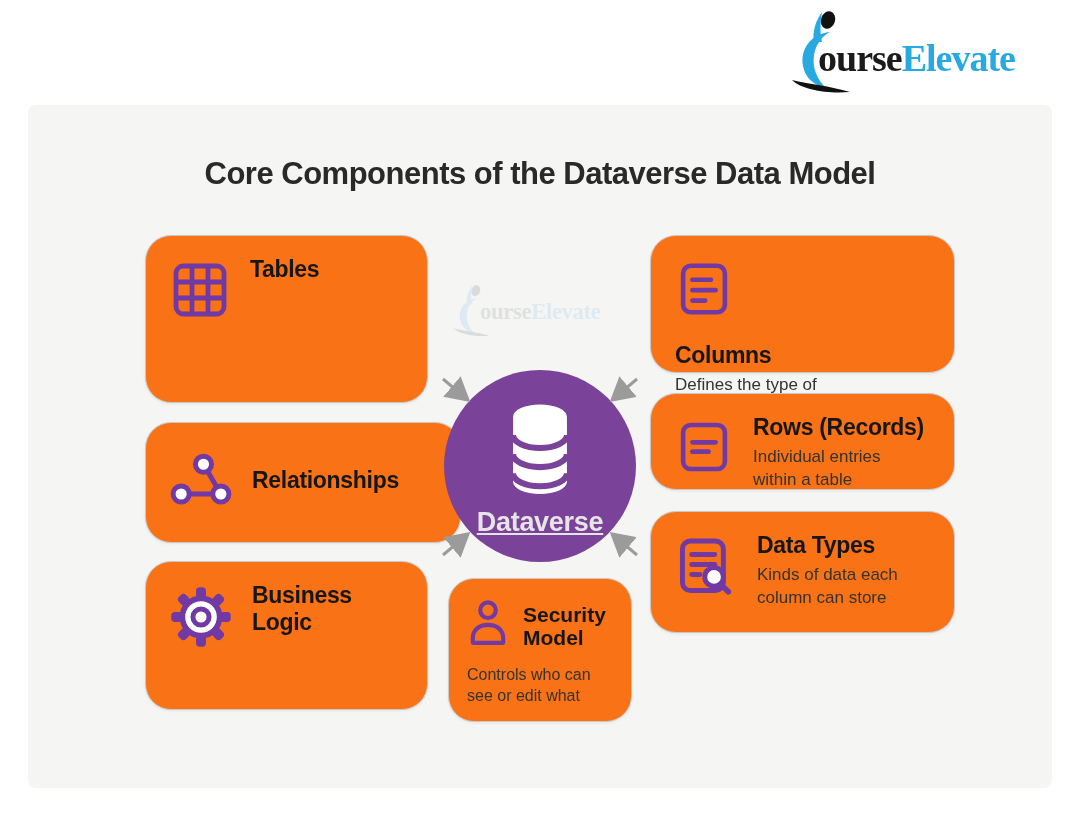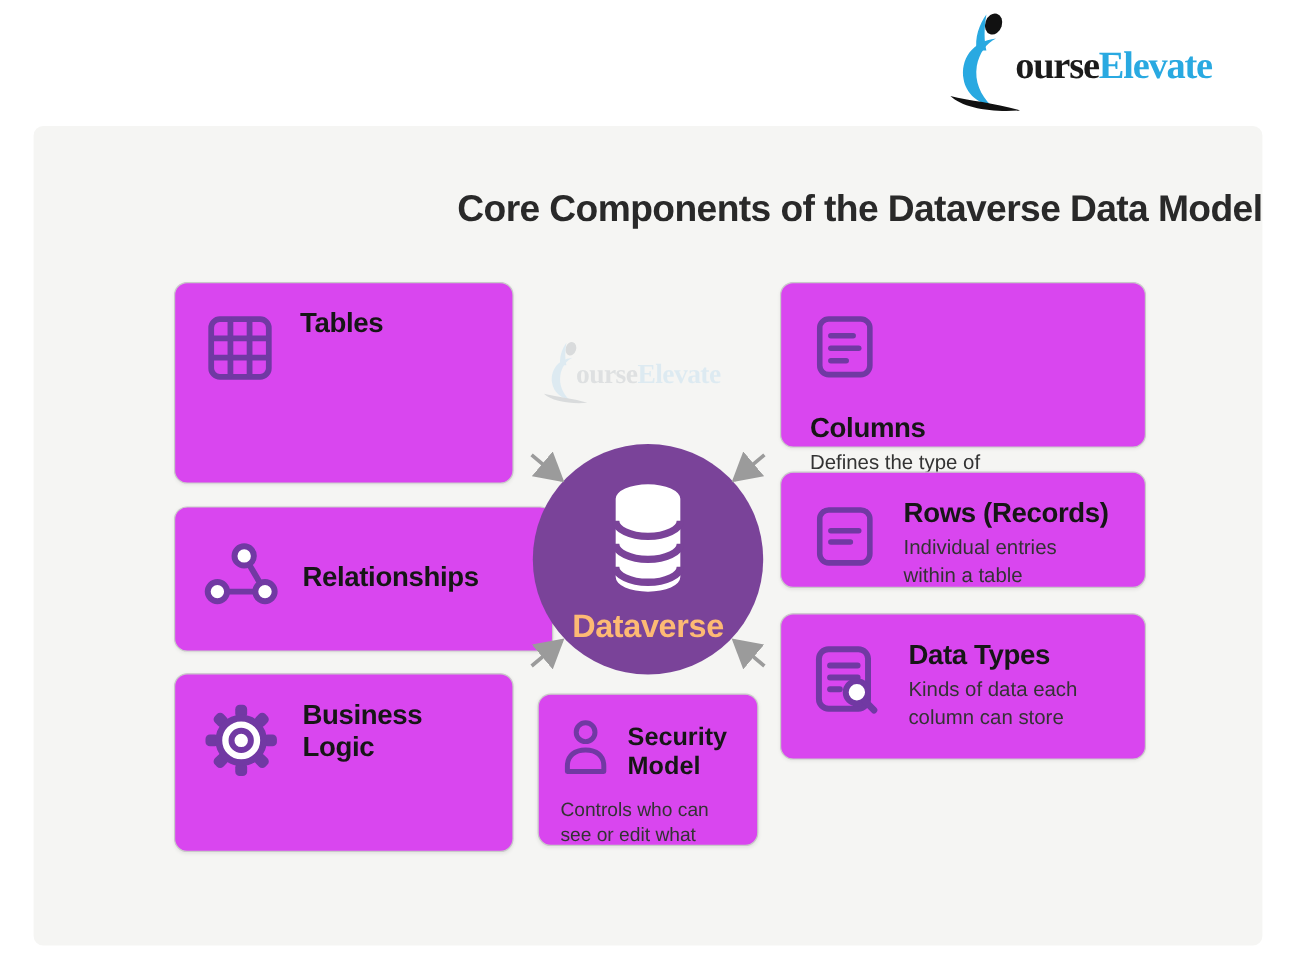--- a/index.html
+++ b/index.html
@@ -3,68 +3,68 @@
 <meta charset="utf-8">
 <style>
   * { margin:0; padding:0; box-sizing:border-box; }
   html,body { width:1080px; height:817px; background:#ffffff; overflow:hidden;
               font-family:"Liberation Sans", sans-serif; }
   .stage { position:relative; width:1080px; height:817px; }
 
   
   .logo { position:absolute; top:6px; left:786px; width:270px; height:88px; display:flex; align-items:flex-end; }
   .logo-figure { position:absolute; left:4px; top:2px; }
-  .logo-text { position:absolute; left:60px; top:30px; font-family:"Liberation Serif", serif;
-               font-weight:bold; font-size:32px; letter-spacing:-1px; white-space:nowrap; }
+  .logo-text { position:absolute; left:32px; top:30px; font-family:"Liberation Serif", serif;
+               font-weight:bold; font-size:38px; letter-spacing:-1px; white-space:nowrap; }
   .logo-text .lt-black { color:#1b1b1b; }
   .logo-text .lt-blue  { color:#29a9e1; }
 
   
   .panel { position:absolute; left:28px; top:105px; width:1024px; height:683px;
            background:#f5f5f3; border-radius:8px; }
 
-  .page-title { position:absolute; left:28px; top:156px; width:1024px; text-align:right;
+  .page-title { position:absolute; left:28px; top:156px; width:1024px; text-align:center;
                 font-size:31px; font-weight:bold; color:#292929; letter-spacing:-0.5px; }
 
   
   .watermark { position:absolute; left:452px; top:283px; width:200px; height:60px; opacity:0.30; }
   .wm-text { position:absolute; left:28px; top:16px; font-family:"Liberation Serif", serif;
              font-weight:bold; font-size:23px; letter-spacing:-0.5px; white-space:nowrap; }
   .wm-text .wm-gray { color:#aab2b9; }
   .wm-text .wm-blue { color:#a9d4ef; }
 
   
-  .card { position:absolute; background:#d946ef; border:1.5px solid #c9c9c9; border-radius:11px;
+  .card { position:absolute; background:#f97316; border:1.5px solid #c9c9c9; border-radius:26px;
           box-shadow:0 1px 3px rgba(0,0,0,0.07); display:flex; align-items:flex-start;
           padding:20px 16px 0 24px; gap:20px; }
   .card .icon { flex:0 0 auto; margin-top:4px; }
   .card-title { font-size:23px; font-weight:bold; color:#161616; letter-spacing:-0.3px; margin-bottom:5px; }
   .card-desc  { font-size:17px; color:#333333; line-height:1.35; }
 
   .card-tables        { left:145px; top:235px; width:283px; height:168px; }
   .card-relationships { left:145px; top:422px; width:316px; height:121px; align-items:center; padding-top:0; }
   .card-business      { left:145px; top:561px; width:283px; height:149px;justify-content:center; }
   .card-columns       { left:650px; top:235px; width:305px; height:138px;flex-direction:column; }
   .card-rows          { left:650px; top:393px; width:305px; height:97px; }
   .card-datatypes     { left:650px; top:511px; width:305px; height:122px; }
 
   .card-tables .card-desc, .card-business .card-desc, .card-relationships .card-desc { max-width:150px; }
   .card-columns .card-desc, .card-rows .card-desc, .card-datatypes .card-desc { max-width:146px; }
 
   
-  .card-security { left:448px; top:578px; width:184px; height:127px; display:block; padding:16px 14px 0 16px; }
+  .card-security { left:448px; top:578px; width:184px; height:144px; display:block; padding:16px 14px 0 16px; }
   .sec-head { display:flex; align-items:center; gap:12px; }
   .sec-title { font-size:21px; font-weight:bold; color:#161616; line-height:1.1; width:90px; }
   .sec-desc { font-size:16px; color:#333333; line-height:1.3; margin-top:8px; margin-left:2px; }
 
   
   .center-circle { position:absolute; left:444px; top:370px; width:192px; height:192px;
                    background:#7a4399; border-radius:50%;
                    display:flex; flex-direction:column; align-items:center; justify-content:center; }
-  .center-label { color:#fdba74; font-size:27px; font-weight:bold; letter-spacing:-0.3px; margin-top:2px; }
+  .center-label { color:#e5e5e5; font-size:27px; font-weight:bold; letter-spacing:-0.3px; margin-top:2px;text-decoration:underline; }
 
   .arrows { position:absolute; left:0; top:0; width:1080px; height:817px; pointer-events:none; }
 </style>
 </head>
 <body>
 
 <div class="stage">
 
   <div class="logo">
     <svg class="logo-figure" width="64" height="86" viewBox="0 0 64 86">

